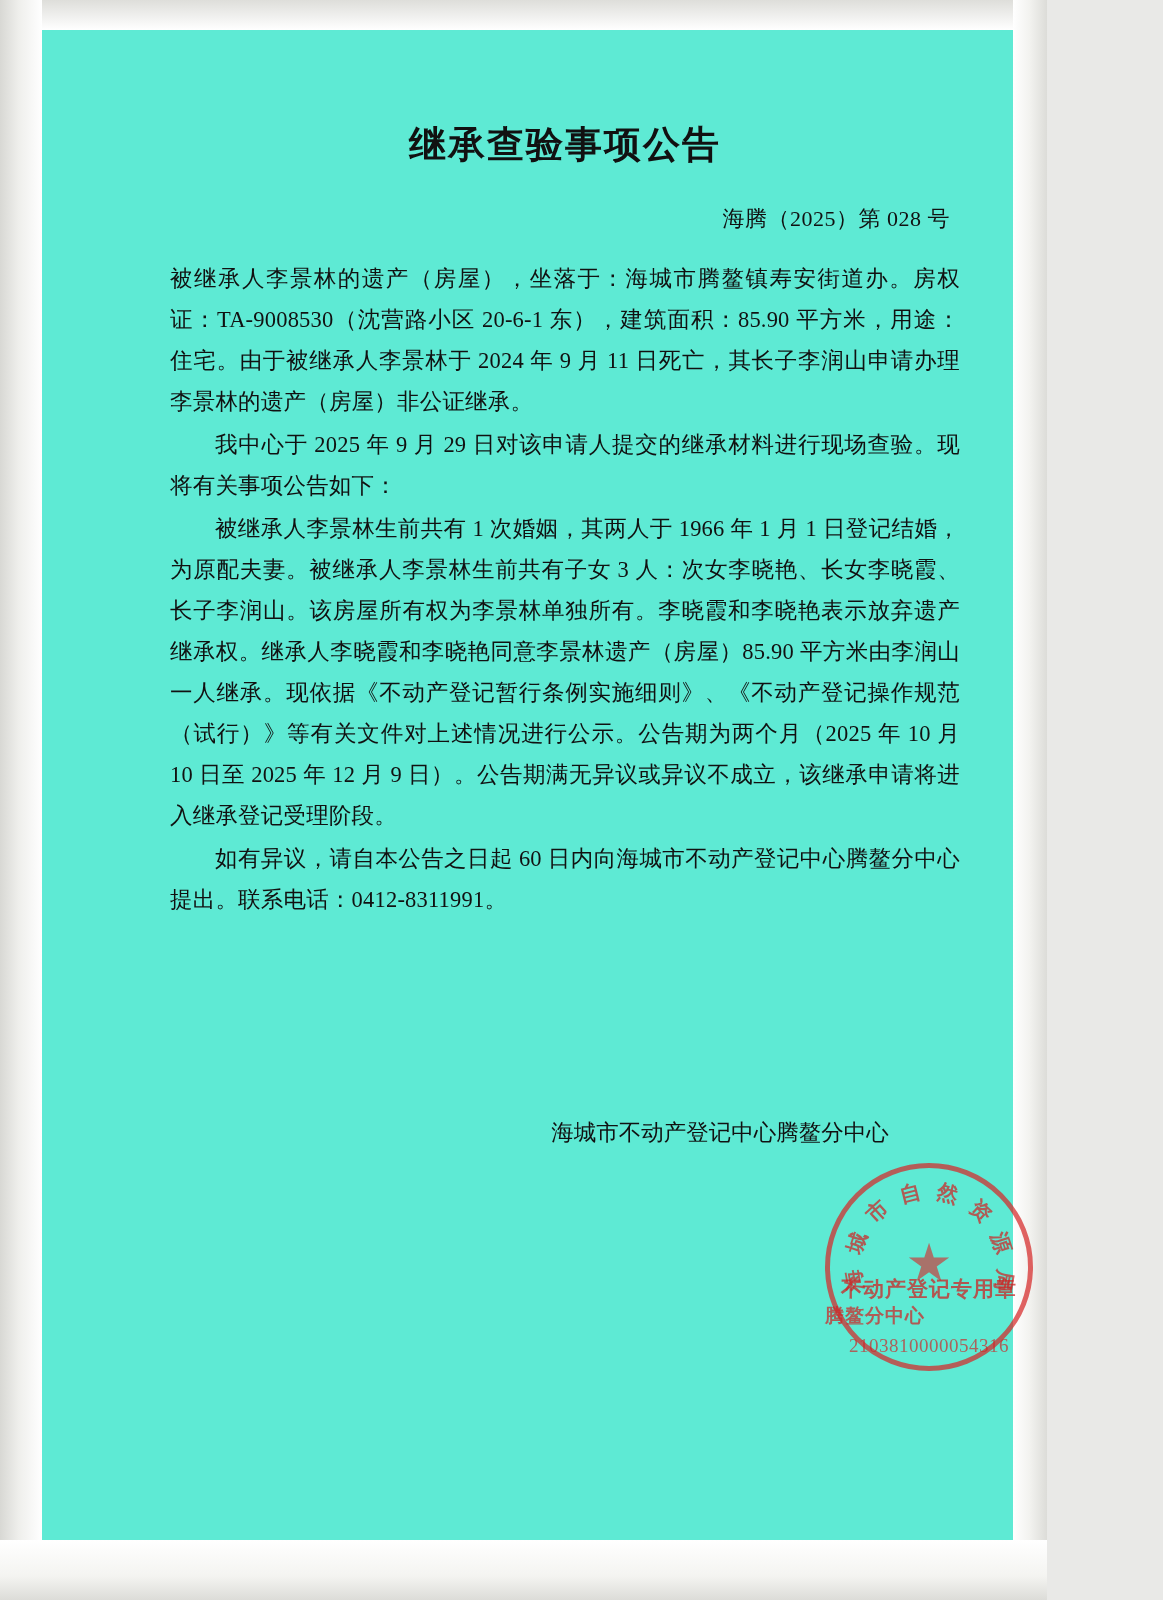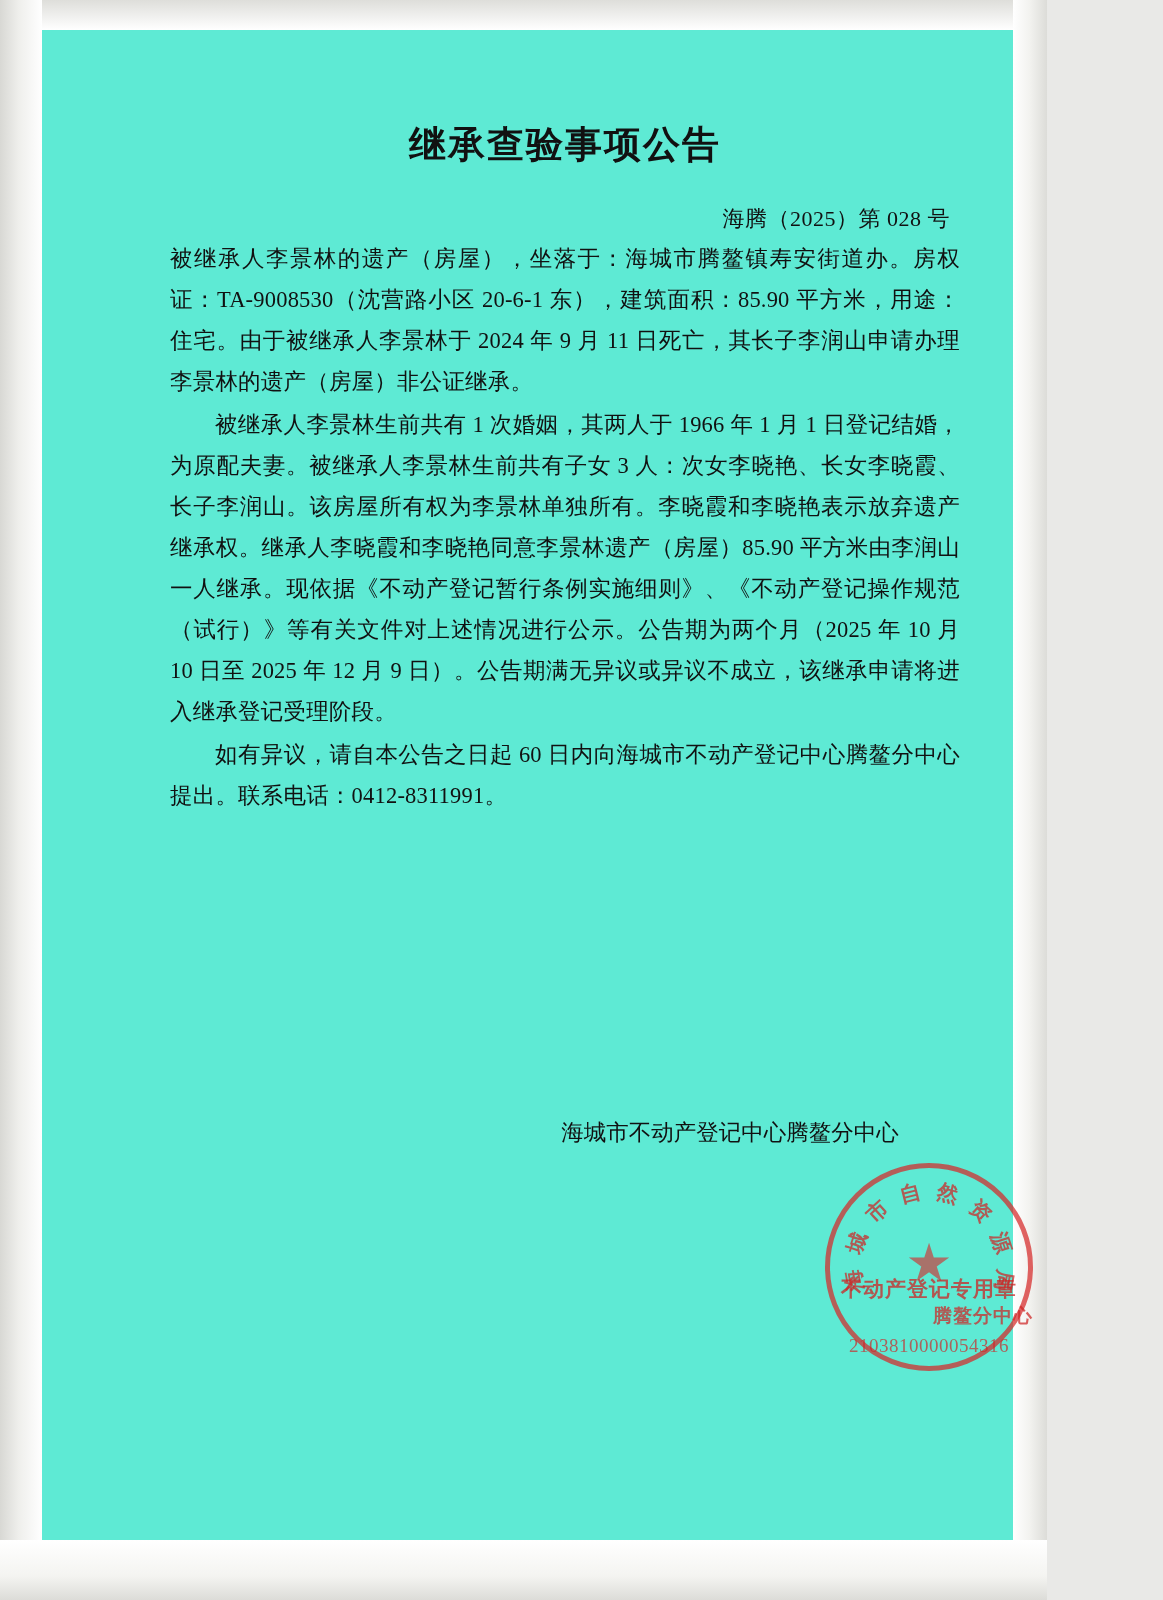--- a/index.html
+++ b/index.html
@@ -66,42 +66,42 @@
     letter-spacing: 2px;
     color: #111;
     margin: 0 0 34px 0;
     font-family: "DejaVu Serif", "Liberation Serif", serif;
   }
 
   .doc-number {
     text-align: right;
     font-size: 22px;
     color: #111;
-    margin: 0 10px 4px 0;
+    margin: 0 10px 24px 0;
     letter-spacing: 0.5px;
   }
 
   .para {
     font-size: 22.5px;
     line-height: 41px;
     color: #111;
     margin: 0 0 2px 0;
     text-align: justify;
     text-justify: inter-ideograph;
     letter-spacing: 0.2px;
   }
   .para.indent {
     text-indent: 45px;
   }
   .para.gap-before {
   }
 
   .signature-block {
     position: absolute;
-    right: 20px;
+    right: 30px;
     top: 990px;
     width: 420px;
     text-align: center;
     font-size: 22.5px;
     line-height: 46px;
     color: #111;
   }
   .sig-line {
     white-space: nowrap;
   }
@@ -158,21 +158,21 @@
     font-size: 21px;
     font-weight: bold;
     color: rgba(206, 36, 36, 0.75);
     letter-spacing: 1px;
   }
   .seal-sub-text {
     position: absolute;
     left: 0;
     top: 140px;
     width: 208px;
-    text-align: right;
+    text-align: left;
     font-size: 19px;
     font-weight: bold;
     color: rgba(206, 36, 36, 0.72);
     letter-spacing: 1px;
   }
   .seal-code {
     position: absolute;
     left: 0;
     top: 172px;
     width: 208px;
@@ -192,20 +192,21 @@
   <div class="scan-shadow-right"></div>
   <div class="scan-shadow-bottom"></div>
 
   <div class="doc">
 
     <h1 class="doc-title">继承查验事项公告</h1>
 
     <div class="doc-number">海腾（2025）第 028 号</div>
 
     <p class="para">被继承人李景林的遗产（房屋），坐落于：海城市腾鳌镇寿安街道办。房权证：TA-9008530（沈营路小区 20-6-1 东），建筑面积：85.90 平方米，用途：住宅。由于被继承人李景林于 2024 年 9 月 11 日死亡，其长子李润山申请办理李景林的遗产（房屋）非公证继承。</p>
+    <p class="para indent">我中心于 2025 年 9 月 29 日对该申请人提交的继承材料进行现场查验。现将有关事项公告如下：</p>
     <p class="para indent">被继承人李景林生前共有 1 次婚姻，其两人于 1966 年 1 月 1 日登记结婚，为原配夫妻。被继承人李景林生前共有子女 3 人：次女李晓艳、长女李晓霞、长子李润山。该房屋所有权为李景林单独所有。李晓霞和李晓艳表示放弃遗产继承权。继承人李晓霞和李晓艳同意李景林遗产（房屋）85.90 平方米由李润山一人继承。现依据《不动产登记暂行条例实施细则》、《不动产登记操作规范（试行）》等有关文件对上述情况进行公示。公告期为两个月（2025 年 10 月 10 日至 2025 年 12 月 9 日）。公告期满无异议或异议不成立，该继承申请将进入继承登记受理阶段。</p>
     <p class="para indent gap-before">如有异议，请自本公告之日起 60 日内向海城市不动产登记中心腾鳌分中心提出。联系电话：0412-8311991。</p>
 
     <div class="signature-block">
       <div class="sig-line">海城市不动产登记中心腾鳌分中心</div>
     </div>
 
     <div class="seal">
       <div class="seal-ring"></div>
       <div class="seal-top-text" id="seal-arc">

